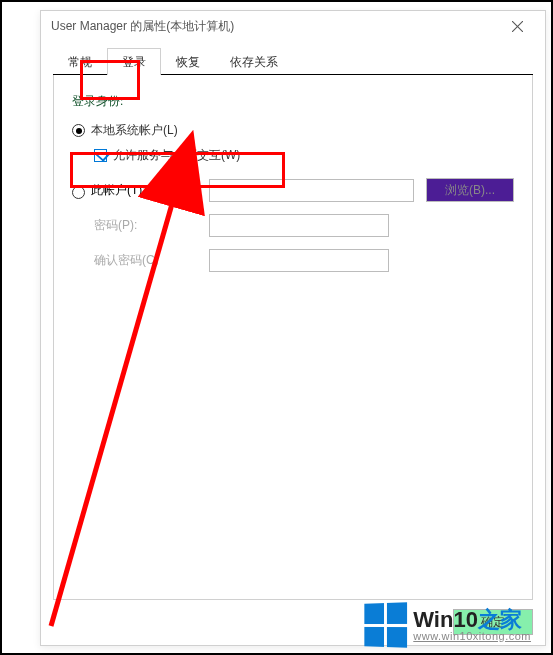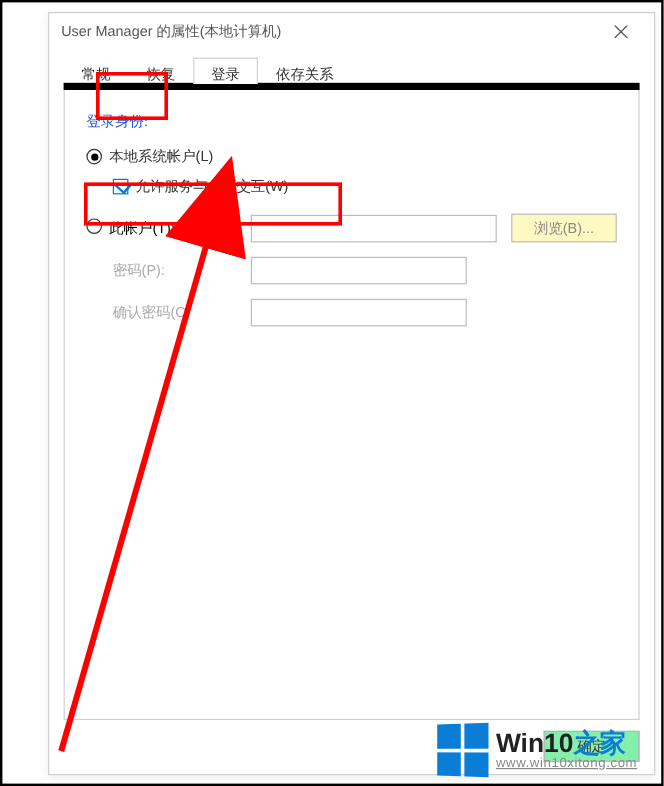--- a/index.html
+++ b/index.html
@@ -41,21 +41,21 @@
     align-items: center;
     justify-content: center;
     color: #555;
   }
   .close-btn svg { width: 11px; height: 11px; }
   .content {
     padding: 6px 12px 12px 12px;
   }
   .tabs {
     display: flex;
-    border-bottom: 6px solid #000000;
+    border-bottom: 1px solid #000000;
     position: relative;
     height: 28px;
   }
   .tab {
     padding: 5px 14px 5px;
     border: 1px solid transparent;
     border-bottom: none;
     font-size: 12px;
     color: #333;
     position: relative;
@@ -68,21 +68,21 @@
   }
   .tab-body {
     border: 1px solid #d0d0d0;
     border-top: none;
     padding: 18px 18px 18px 18px;
     height: 525px;
     position: relative;
   }
   .section-label {
     margin-bottom: 12px;
-    color: #1d4ed8;
+    color: #14532d;
     font-family: Liberation Serif, serif;
   }
   .radio-row {
     display: flex;
     align-items: center;
     margin: 6px 0 8px 0;
   }
   .radio-row.sub {
     margin-left: 22px;
     margin-top: 6px;
@@ -121,40 +121,40 @@
   .account-grid {
     margin-top: 6px;
     display: grid;
     grid-template-columns: 125px 1fr auto;
     grid-column-gap: 12px;
     grid-row-gap: 12px;
     align-items: center;
   }
   .account-label {
     display: flex;
-    align-items: flex-start;
+    align-items: flex-end;
   }
   .sub-label {
     color: #aaa;
     padding-left: 22px;
   }
   .text-input {
     height: 23px;
     border: 1px solid #bcbcbc;
     background: #fff;
     width: 180px;
     padding: 2px 4px;
     font-size: 12px;
   }
   .text-input.main { width: 100%; }
   .browse-btn {
     height: 24px;
     padding: 0 18px;
     border: 1px solid #bcbcbc;
-    background: #fef9c3;
+    background: #4c1d95;
     color: #888;
     font-size: 12px;
     cursor: default;
   }
   .button-bar {
     position: absolute;
     right: 12px;
     bottom: 10px;
     display: flex;
     gap: 8px;
@@ -221,22 +221,22 @@
       <svg viewBox="0 0 10 10">
         <line x1="0" y1="0" x2="10" y2="10" stroke="#555" stroke-width="1"></line>
         <line x1="10" y1="0" x2="0" y2="10" stroke="#555" stroke-width="1"></line>
       </svg>
     </span>
   </div>
 
   <div class="content">
     <div class="tabs">
       <div class="tab">常规</div>
+      <div class="tab active">登录</div>
       <div class="tab">恢复</div>
-      <div class="tab active">登录</div>
       <div class="tab">依存关系</div>
     </div>
 
     <div class="tab-body">
       <div class="section-label">登录身份:</div>
 
       <div class="radio-row">
         <span class="radio checked"></span>
         <label>本地系统帐户(L)</label>
       </div>

